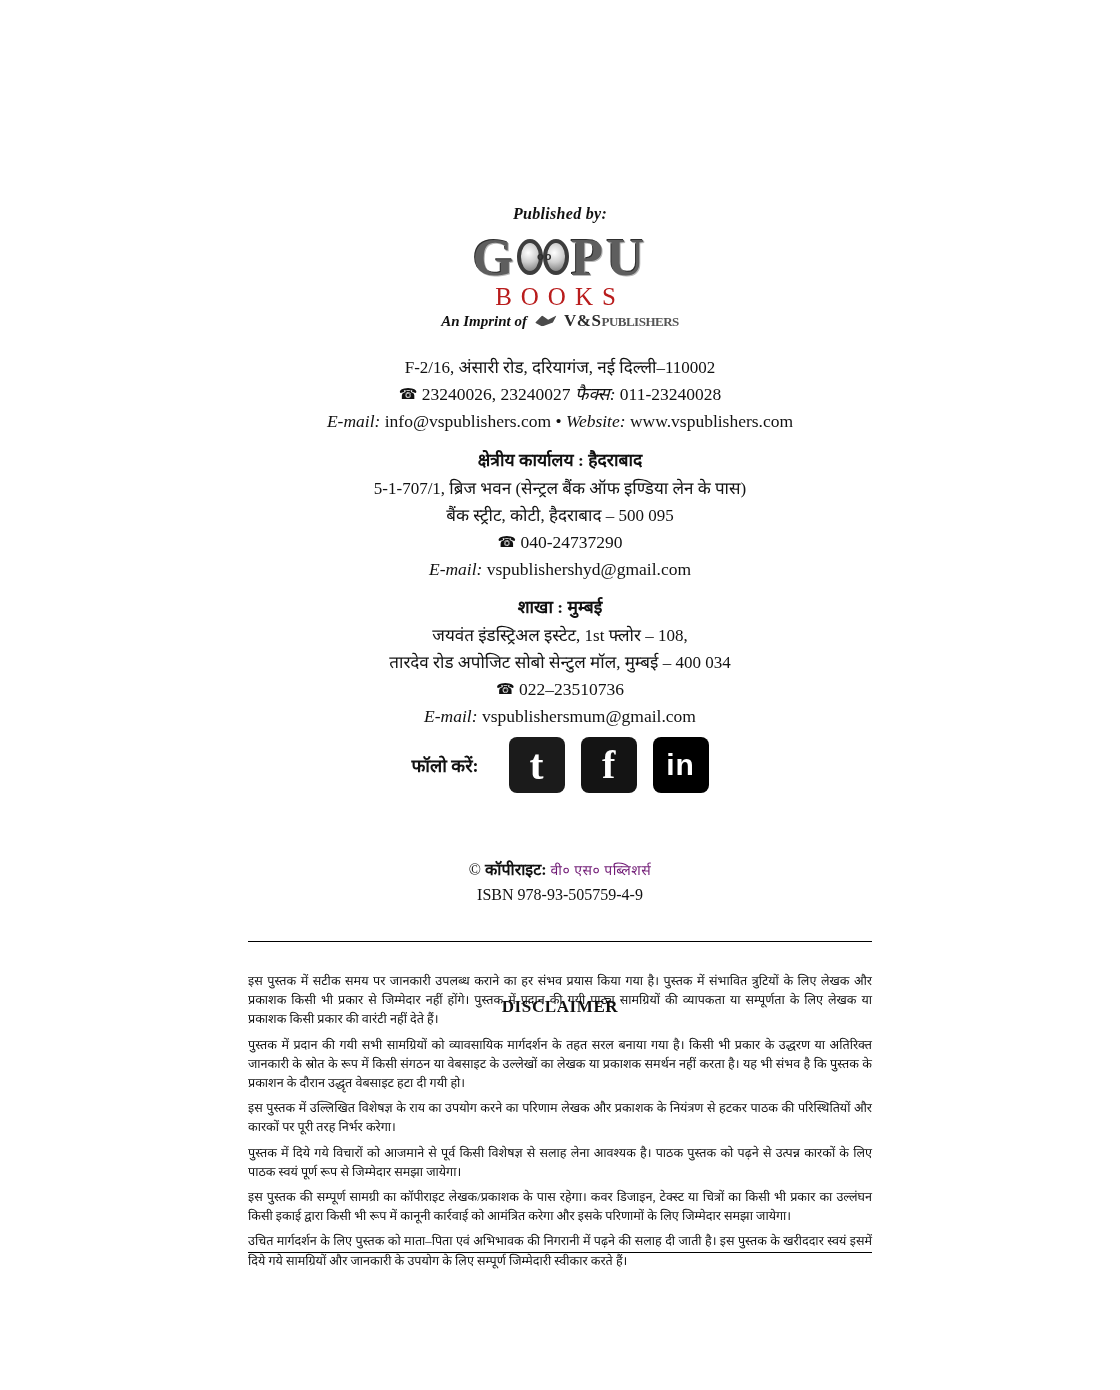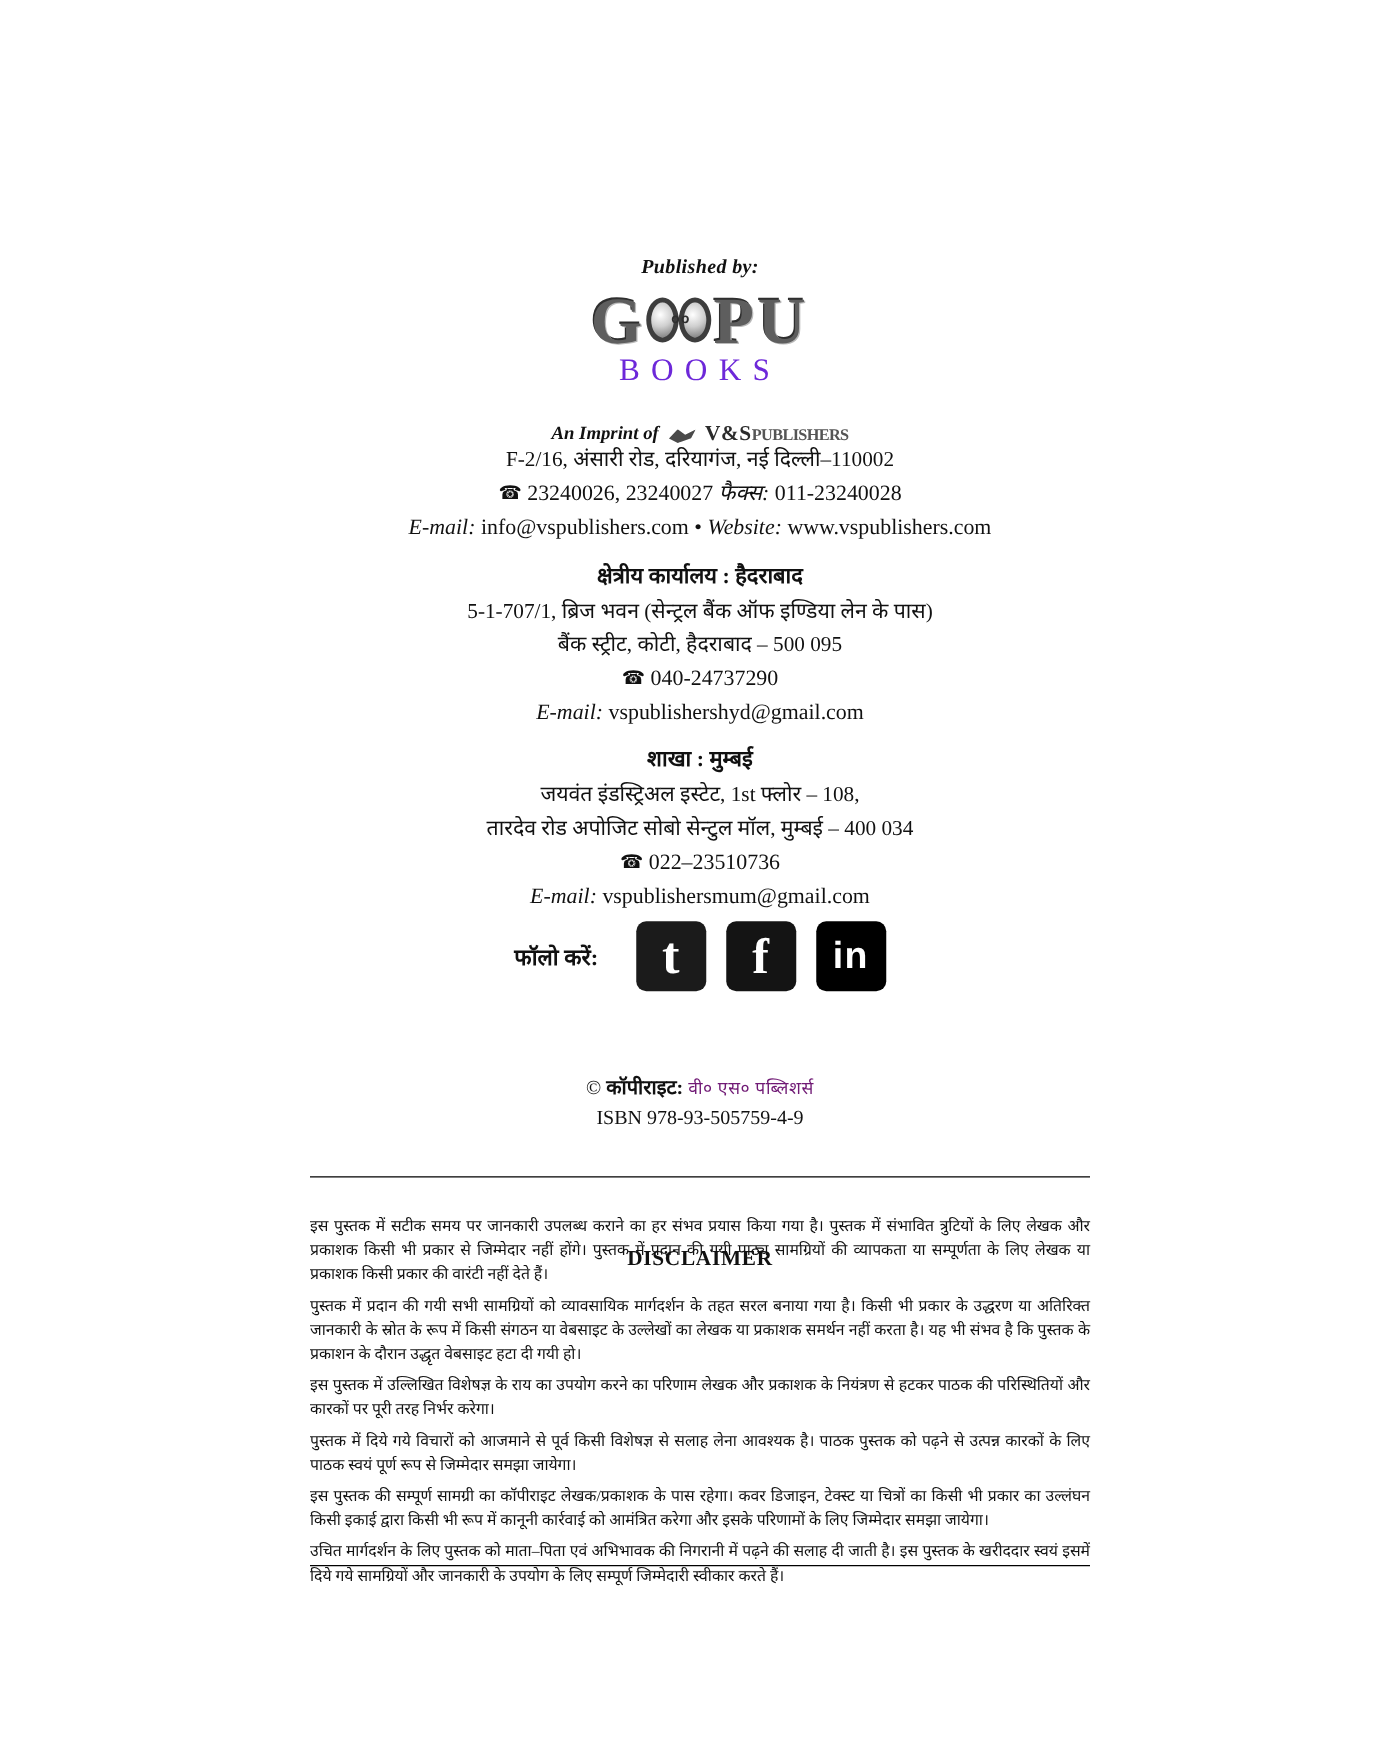--- a/index.html
+++ b/index.html
@@ -80,40 +80,40 @@
     line-height: 10px;
     letter-spacing: 1px;
     color: #2e2e2e;
     text-shadow: none;
     font-family: "Liberation Sans", sans-serif;
   }
   .books {
     font-family: "Liberation Serif", serif;
     font-size: 25px;
     letter-spacing: 9px;
-    color: #6d28d9;
+    color: #b91c1c;
     margin-top: -2px;
   }
   .imprint-row {
-    margin-top: 30px;
+    margin-top: 4px;
     font-size: 15px;
     display: flex;
     justify-content: center;
     align-items: center;
     gap: 8px;
   }
   .imprint-label {
     font-style: italic;
     font-weight: bold;
     font-family: "Liberation Serif", serif;
     font-size: 15px;
   }
   .vs-logo {
     display: inline-flex;
-    align-items: flex-end;
+    align-items: flex-start;
     gap: 3px;
   }
   .vs-bird {
     width: 26px;
     height: 18px;
     position: relative;
     display: inline-block;
   }
   .vs-bird::before {
     content: "";

